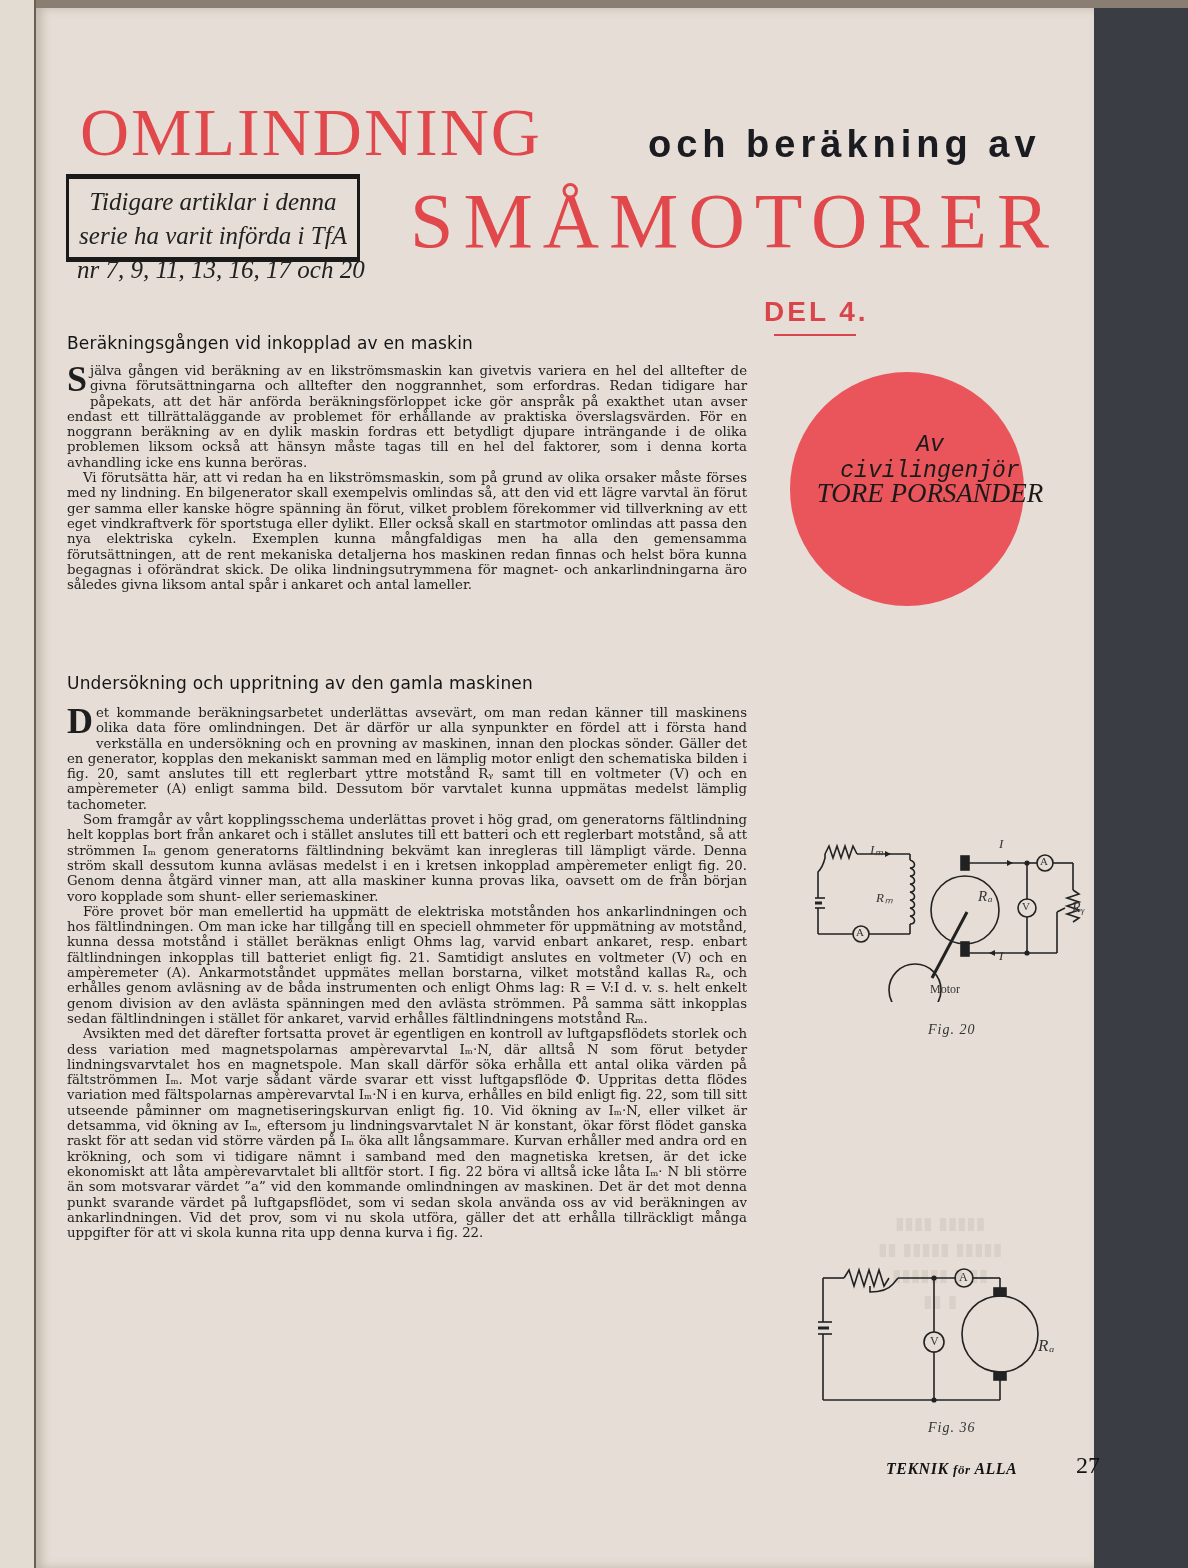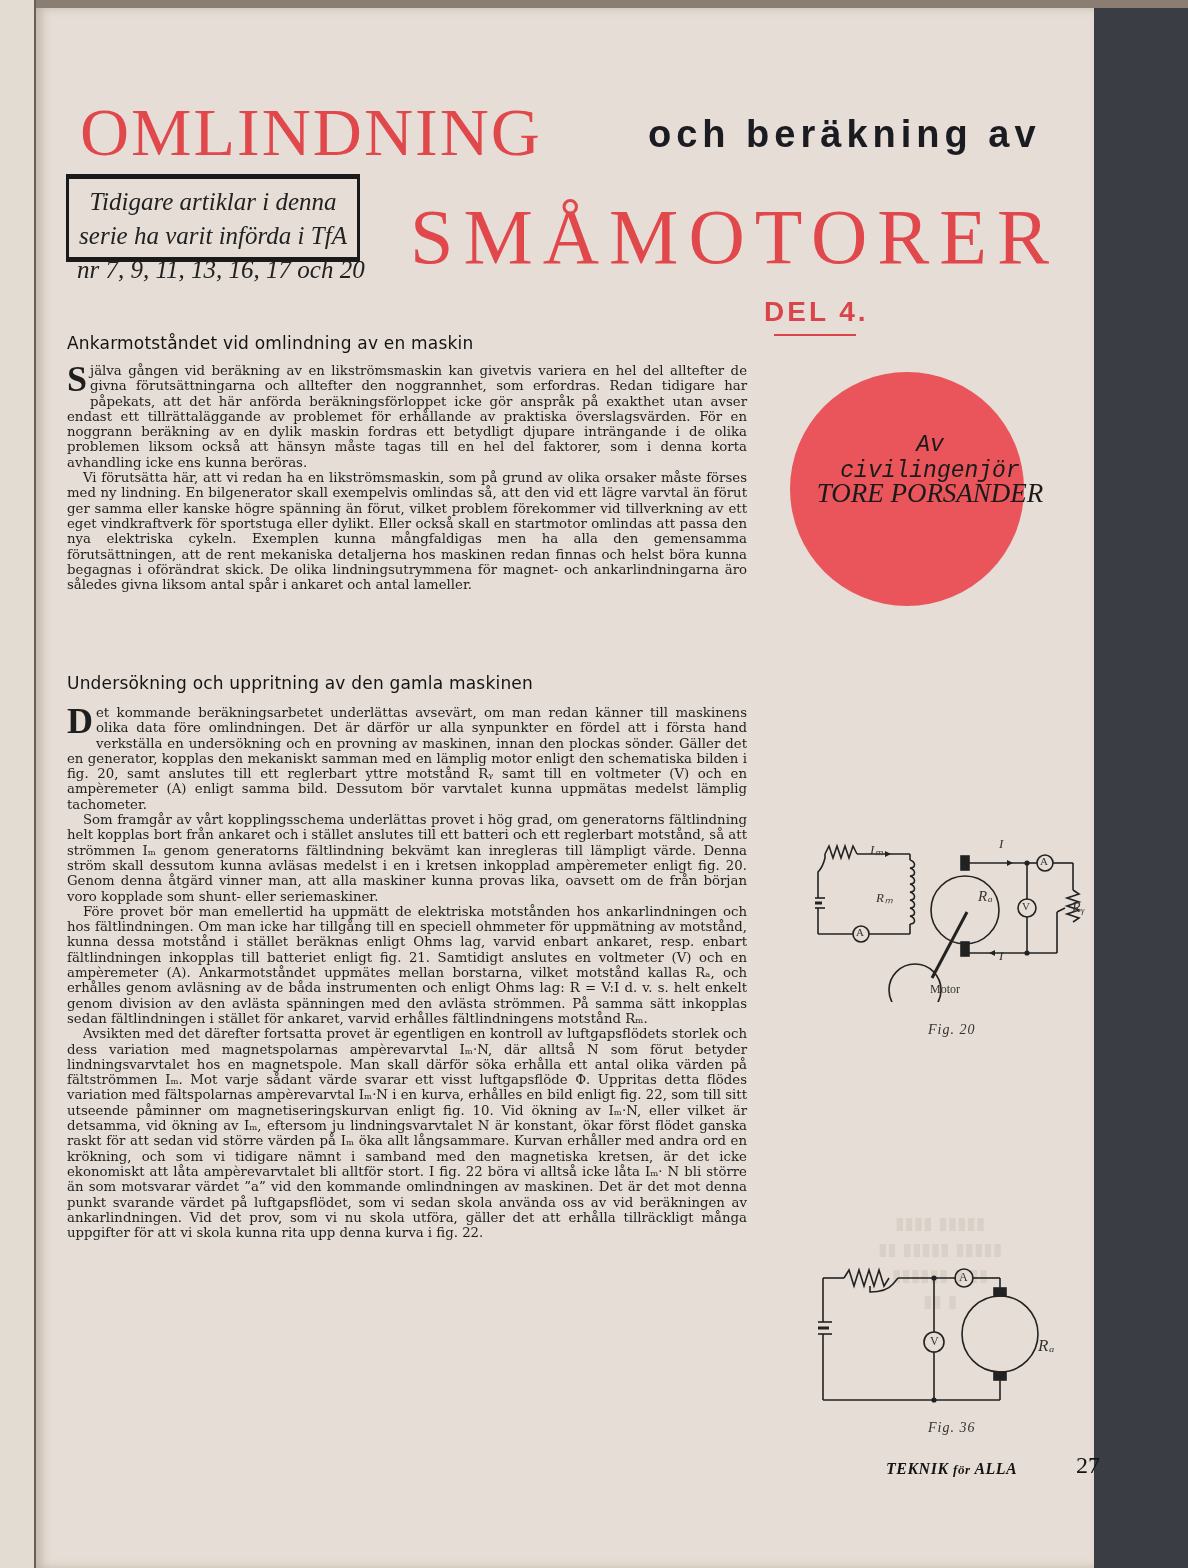--- a/index.html
+++ b/index.html
@@ -18,26 +18,26 @@
     box-shadow: inset 6px 0 10px rgba(90,70,50,0.25);
   }
   .top-strip { position:absolute; left:0; top:0; width:1188px; height:8px; background:#8a7d72; }
 
   .title-main {
     position:absolute; left:80px; top:98px;
     font-family:"Liberation Serif", serif; color:#e0484c;
     font-size:68px; letter-spacing:2px; line-height:1;
   }
   .title-sub {
-    position:absolute; left:648px; top:115px;
+    position:absolute; left:648px; top:125px;
     font-family:"Liberation Sans", sans-serif; font-weight:bold; color:#1b1b22;
     font-size:38px; letter-spacing:5px; line-height:1;
   }
   .title-second {
-    position:absolute; left:410px; top:198px;
+    position:absolute; left:410px; top:182px;
     font-family:"Liberation Serif", serif; color:#e0484c;
     font-size:78px; letter-spacing:10px; line-height:1;
   }
   .series-box {
     position:absolute; left:66px; top:174px; width:294px; height:88px;
     border-top:5px solid #1a1a1a; border-bottom:5px solid #1a1a1a;
     border-left:3px solid #1a1a1a; border-right:3px solid #1a1a1a;
     padding:6px 8px; box-sizing:border-box;
     font-family:"Liberation Serif", serif; font-style:italic;
     font-size:25px; line-height:34px; color:#222; text-align:center;
@@ -120,21 +120,21 @@
 </div>
 
 <div class="del">DEL 4.</div>
 <div class="del-rule"></div>
 
 <div class="circle"></div>
 <div class="byline-1">Av civilingenjör</div>
 <div class="byline-2">TORE PORSANDER</div>
 
 <div class="col" style="top:333px;">
-  <h2 class="h2">Ankarmotståndet vid omlindning av en maskin</h2>
+  <h2 class="h2">Beräkningsgången vid inkopplad av en maskin</h2>
   <div style="height:10px"></div>
   <p class="para first">
     <span class="dropcap">S</span><span>jälva gången vid beräkning av en likströmsmaskin kan givetvis variera en hel del alltefter de givna förutsättningarna och alltefter den noggrannhet, som erfordras. Redan tidigare har påpekats, att det här anförda beräkningsförloppet icke gör anspråk på exakthet utan avser endast ett tillrättaläggande av problemet för erhållande av praktiska överslagsvärden. För en noggrann beräkning av en dylik maskin fordras ett betydligt djupare inträngande i de olika problemen liksom också att hänsyn måste tagas till en hel del faktorer, som i denna korta avhandling icke ens kunna beröras.</span>
   </p>
   <p class="para">Vi förutsätta här, att vi redan ha en likströmsmaskin, som på grund av olika orsaker måste förses med ny lindning. En bilgenerator skall exempelvis omlindas så, att den vid ett lägre varvtal än förut ger samma eller kanske högre spänning än förut, vilket problem förekommer vid tillverkning av ett eget vindkraftverk för sportstuga eller dylikt. Eller också skall en startmotor omlindas att passa den nya elektriska cykeln. Exemplen kunna mångfaldigas men ha alla den gemensamma förutsättningen, att de rent mekaniska detaljerna hos maskinen redan finnas och helst böra kunna begagnas i oförändrat skick. De olika lindningsutrymmena för magnet- och ankarlindningarna äro således givna liksom antal spår i ankaret och antal lameller.</p>
 </div>
 
 <div class="col" style="top:673px;">
   <h2 class="h2">Undersökning och uppritning av den gamla maskinen</h2>
   <div style="height:12px"></div>

